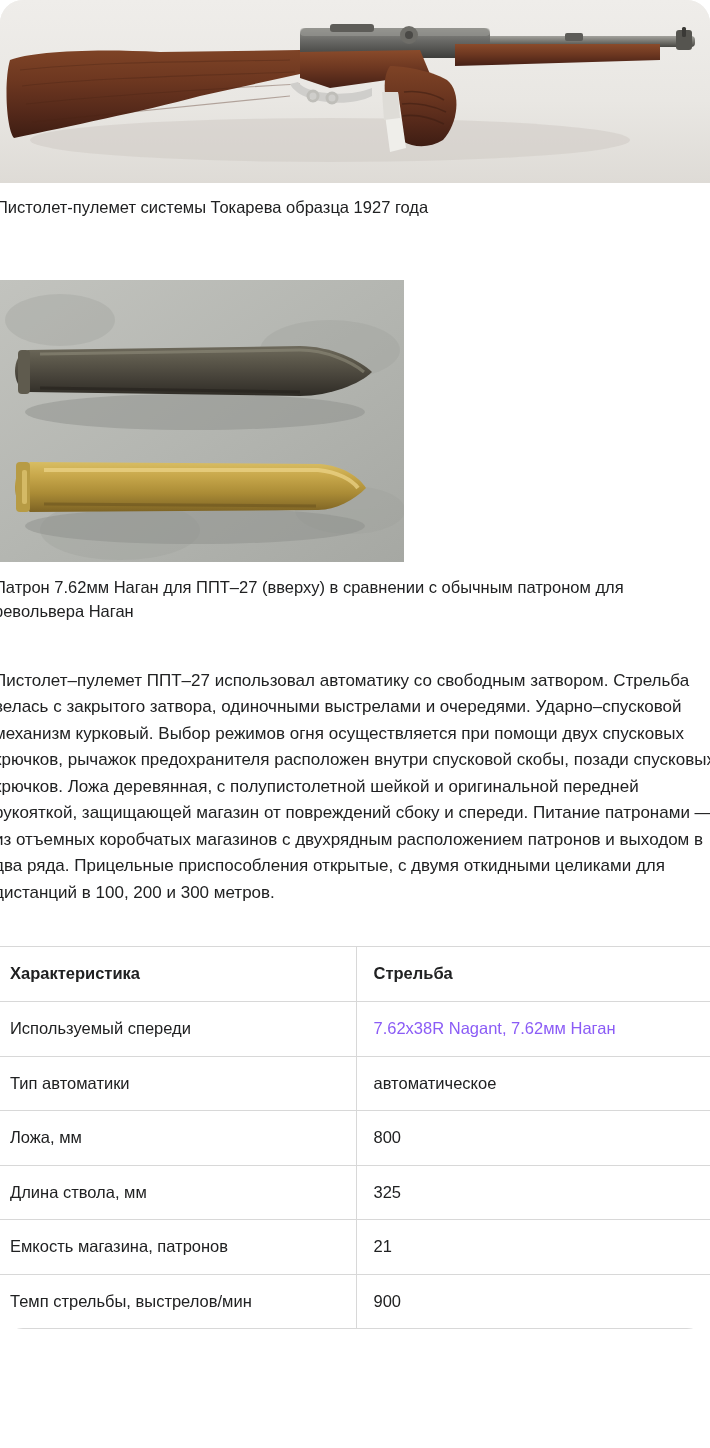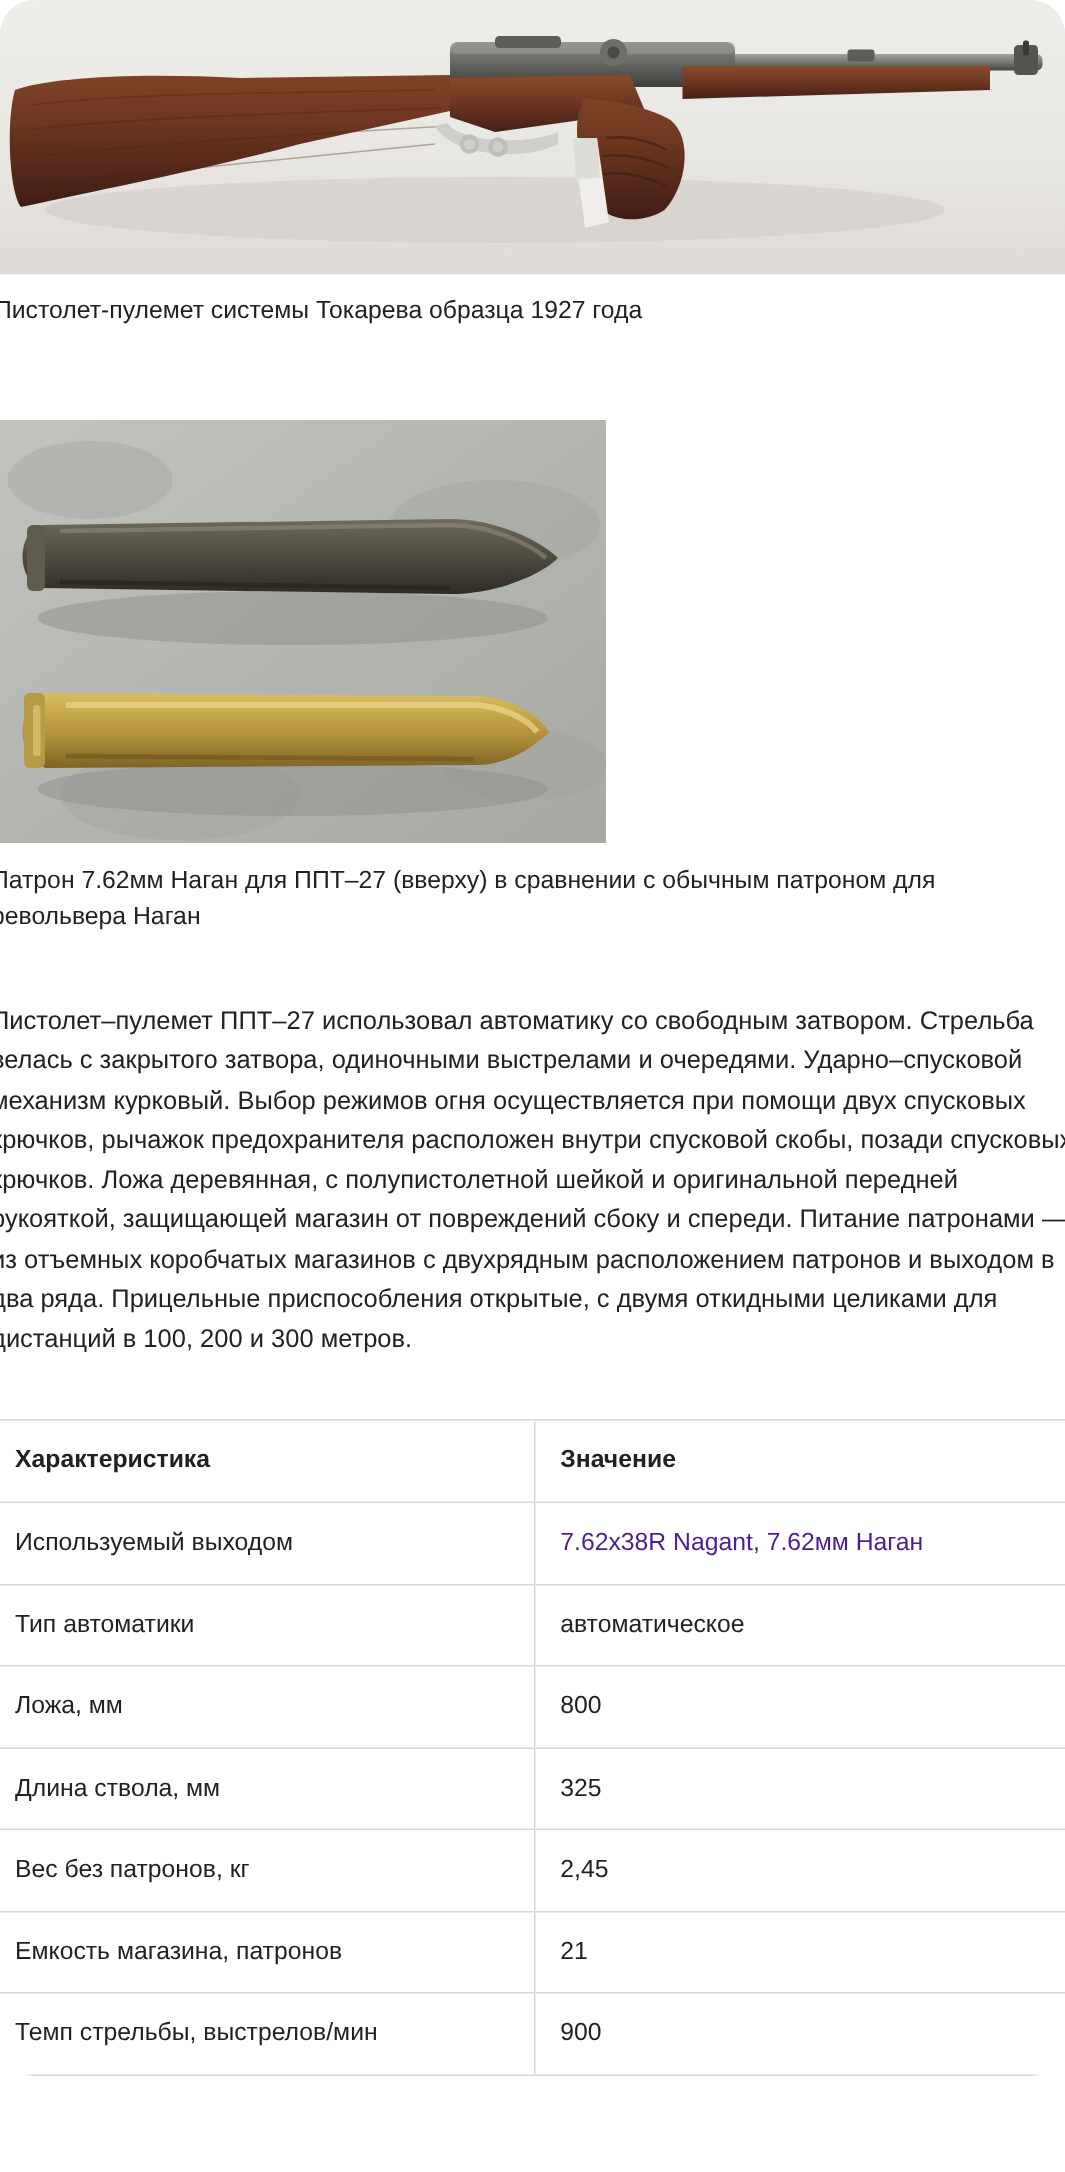--- a/index.html
+++ b/index.html
@@ -96,21 +96,21 @@
   .spec-table th.col-value,
   .spec-table td.col-value {
     border-left: 1px solid #d8d8d8;
     padding-left: 17px;
   }
   .spec-table th.col-name,
   .spec-table td.col-name {
     width: 356px;
   }
   .link {
-    color: #4c1d95;
+    color: #8b5cf6;
     text-decoration: none;
   }
 </style>
 </head>
 <body>
 
 <div class="page">
 
   <div class="fig-rifle">
     <svg class="rifle-canvas" viewBox="0 0 710 183" preserveAspectRatio="none">
@@ -236,45 +236,41 @@
   </div>
 
   <p class="caption cap2">Патрон 7.62мм Наган для ППТ–27 (вверху) в сравнении с обычным патроном для револьвера Наган</p>
 
   <p class="body-text">Пистолет–пулемет ППТ–27 использовал автоматику со свободным затвором. Стрельба велась с закрытого затвора, одиночными выстрелами и очередями. Ударно–спусковой механизм курковый. Выбор режимов огня осуществляется при помощи двух спусковых крючков, рычажок предохранителя расположен внутри спусковой скобы, позади спусковых крючков. Ложа деревянная, с полупистолетной шейкой и оригинальной передней рукояткой, защищающей магазин от повреждений сбоку и спереди. Питание патронами — из отъемных коробчатых магазинов с двухрядным расположением патронов и выходом в два ряда. Прицельные приспособления открытые, с двумя откидными целиками для дистанций в 100, 200 и 300 метров.</p>
 
   <table class="spec-table">
     <thead>
       <tr>
         <th class="col-name">Характеристика</th>
-        <th class="col-value">Значение</th>
+        <th class="col-value">Стрельба</th>
       </tr>
     </thead>
     <tbody>
       <tr>
-        <td class="col-name">Используемый выходом</td>
+        <td class="col-name">Используемый спереди</td>
         <td class="col-value"><a class="link" href="#">7.62x38R Nagant, 7.62мм Наган</a></td>
       </tr>
       <tr>
         <td class="col-name">Тип автоматики</td>
         <td class="col-value">автоматическое</td>
       </tr>
       <tr>
         <td class="col-name">Ложа, мм</td>
         <td class="col-value">800</td>
       </tr>
       <tr>
         <td class="col-name">Длина ствола, мм</td>
         <td class="col-value">325</td>
       </tr>
       <tr>
-        <td class="col-name">Вес без патронов, кг</td>
-        <td class="col-value">2,45</td>
-      </tr>
-      <tr>
         <td class="col-name">Емкость магазина, патронов</td>
         <td class="col-value">21</td>
       </tr>
       <tr>
         <td class="col-name">Темп стрельбы, выстрелов/мин</td>
         <td class="col-value">900</td>
       </tr>
     </tbody>
   </table>
 

